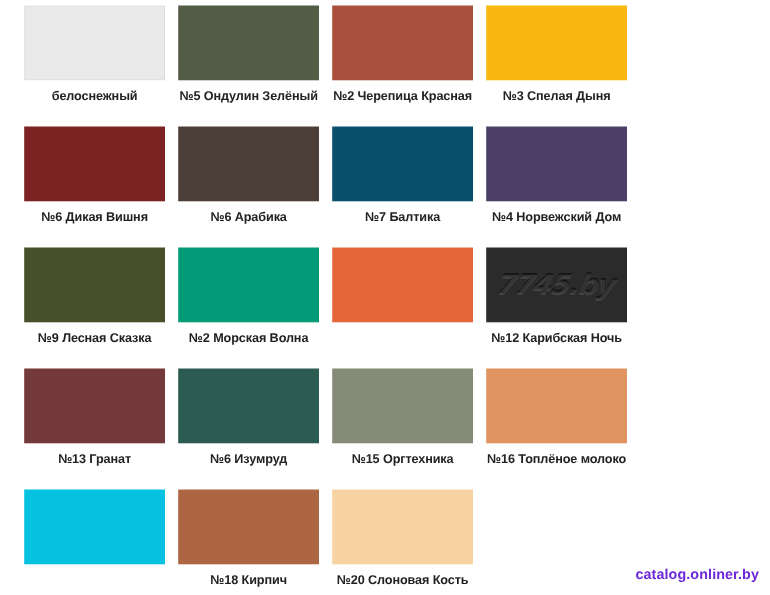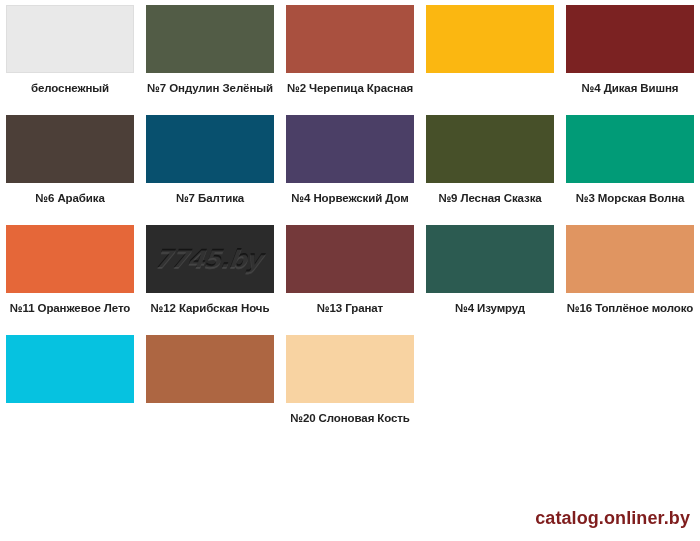--- a/index.html
+++ b/index.html
@@ -15,21 +15,21 @@
     font-family: "Liberation Sans", "DejaVu Sans", sans-serif;
     position: relative;
     -webkit-font-smoothing: antialiased;
   }
 
   #palette-grid {
     position: relative;
     width: 700px;
     height: 541px;
     box-sizing: border-box;
-    padding: 5px 0 0 0;
+    padding: 5px 0 0 16px;
     display: flex;
     flex-wrap: wrap;
     align-content: flex-start;
   }
 
   .swatch-cell {
     width: 140px;
     height: 110px;
     box-sizing: border-box;
     display: flex;
@@ -80,103 +80,108 @@
       0 1px 0 rgba(255,255,255,0.10),
       0 -1px 0 rgba(0,0,0,0.55);
     pointer-events: none;
   }
 
   
   #site-watermark {
     position: absolute;
     right: 10px;
     bottom: 12px;
-    font-size: 18px;
+    font-size: 13px;
     font-weight: bold;
-    color: #7f1d1d;
+    color: #6d28d9;
     text-shadow:
       1px 1px 0 #ffffff,
      -1px -1px 0 #ffffff,
       1px -1px 0 #ffffff,
      -1px 1px 0 #ffffff,
       0 0 4px #ffffff;
     letter-spacing: 0.1px;
     white-space: nowrap;
   }
 </style>
 </head>
 <body>
 
 <div id="palette-grid">
     <div class="swatch-cell">
       <div class="swatch-chip light-edge" style="background-color: rgb(233, 233, 233);"></div>
       <span class="swatch-label">белоснежный</span>
     </div>
     <div class="swatch-cell">
       <div class="swatch-chip" style="background-color: rgb(82, 92, 70);"></div>
-      <span class="swatch-label">№7 Ондулин Зелёный</span>
+      <span class="swatch-label">№5 Ондулин Зелёный</span>
     </div>
     <div class="swatch-cell">
       <div class="swatch-chip" style="background-color: rgb(169, 80, 63);"></div>
       <span class="swatch-label">№2 Черепица Красная</span>
     </div>
     <div class="swatch-cell">
       <div class="swatch-chip" style="background-color: rgb(251, 183, 17);"></div>
+      <span class="swatch-label">№3 Спелая Дыня</span>
     </div>
     <div class="swatch-cell">
       <div class="swatch-chip" style="background-color: rgb(123, 34, 34);"></div>
-      <span class="swatch-label">№4 Дикая Вишня</span>
+      <span class="swatch-label">№6 Дикая Вишня</span>
     </div>
     <div class="swatch-cell">
       <div class="swatch-chip" style="background-color: rgb(76, 63, 56);"></div>
       <span class="swatch-label">№6 Арабика</span>
     </div>
     <div class="swatch-cell">
       <div class="swatch-chip" style="background-color: rgb(8, 80, 110);"></div>
       <span class="swatch-label">№7 Балтика</span>
     </div>
     <div class="swatch-cell">
       <div class="swatch-chip" style="background-color: rgb(75, 63, 102);"></div>
       <span class="swatch-label">№4 Норвежский Дом</span>
     </div>
     <div class="swatch-cell">
       <div class="swatch-chip" style="background-color: rgb(71, 80, 41);"></div>
       <span class="swatch-label">№9 Лесная Сказка</span>
     </div>
     <div class="swatch-cell">
       <div class="swatch-chip" style="background-color: rgb(1, 155, 119);"></div>
-      <span class="swatch-label">№3 Морская Волна</span>
+      <span class="swatch-label">№2 Морская Волна</span>
     </div>
     <div class="swatch-cell">
       <div class="swatch-chip" style="background-color: rgb(229, 103, 57);"></div>
-      <span class="swatch-label">№11 Оранжевое Лето</span>
     </div>
     <div class="swatch-cell">
       <div class="swatch-chip" style="background-color: rgb(43, 43, 43);">
         <span class="chip-watermark">7745.by</span>
       </div>
       <span class="swatch-label">№12 Карибская Ночь</span>
     </div>
     <div class="swatch-cell">
       <div class="swatch-chip" style="background-color: rgb(116, 57, 58);"></div>
       <span class="swatch-label">№13 Гранат</span>
     </div>
     <div class="swatch-cell">
       <div class="swatch-chip" style="background-color: rgb(44, 91, 81);"></div>
-      <span class="swatch-label">№4 Изумруд</span>
+      <span class="swatch-label">№6 Изумруд</span>
+    </div>
+    <div class="swatch-cell">
+      <div class="swatch-chip" style="background-color: rgb(133, 139, 119);"></div>
+      <span class="swatch-label">№15 Оргтехника</span>
     </div>
     <div class="swatch-cell">
       <div class="swatch-chip" style="background-color: rgb(224, 149, 97);"></div>
       <span class="swatch-label">№16 Топлёное молоко</span>
     </div>
     <div class="swatch-cell">
       <div class="swatch-chip" style="background-color: rgb(6, 194, 224);"></div>
     </div>
     <div class="swatch-cell">
       <div class="swatch-chip" style="background-color: rgb(173, 102, 66);"></div>
+      <span class="swatch-label">№18 Кирпич</span>
     </div>
     <div class="swatch-cell">
       <div class="swatch-chip" style="background-color: rgb(248, 211, 162);"></div>
       <span class="swatch-label">№20 Слоновая Кость</span>
     </div>
   </div>
 
 <div id="site-watermark">catalog.onliner.by</div>
 
 </body></html>

